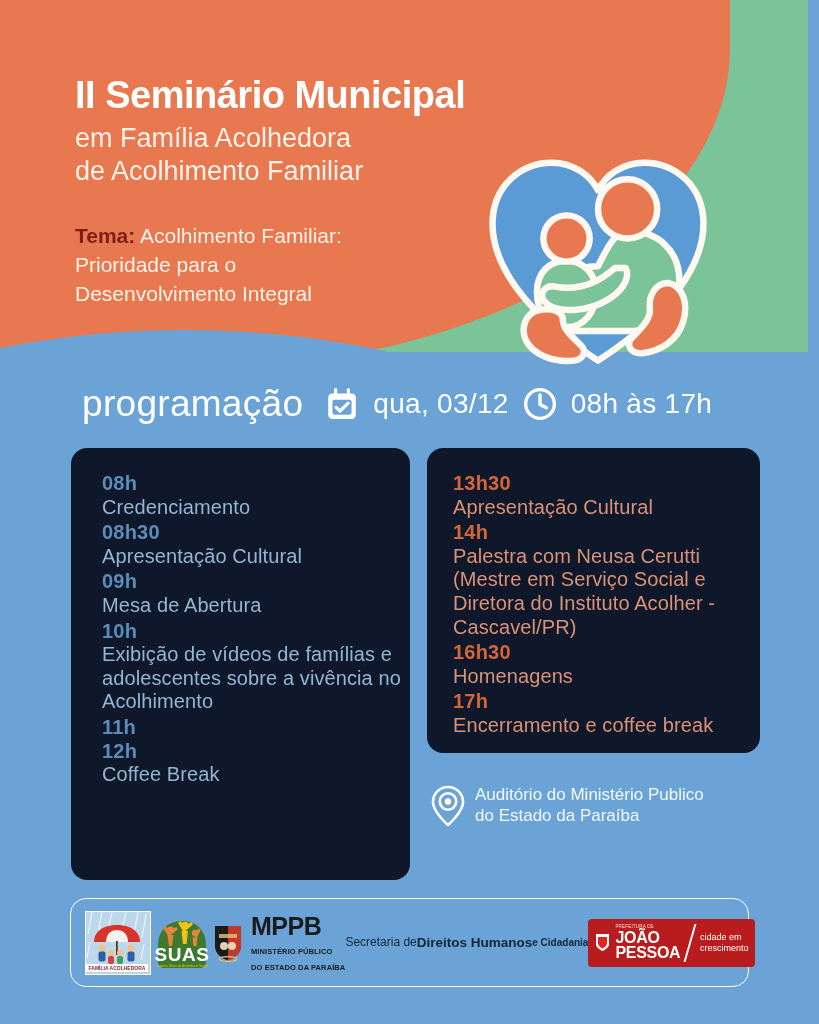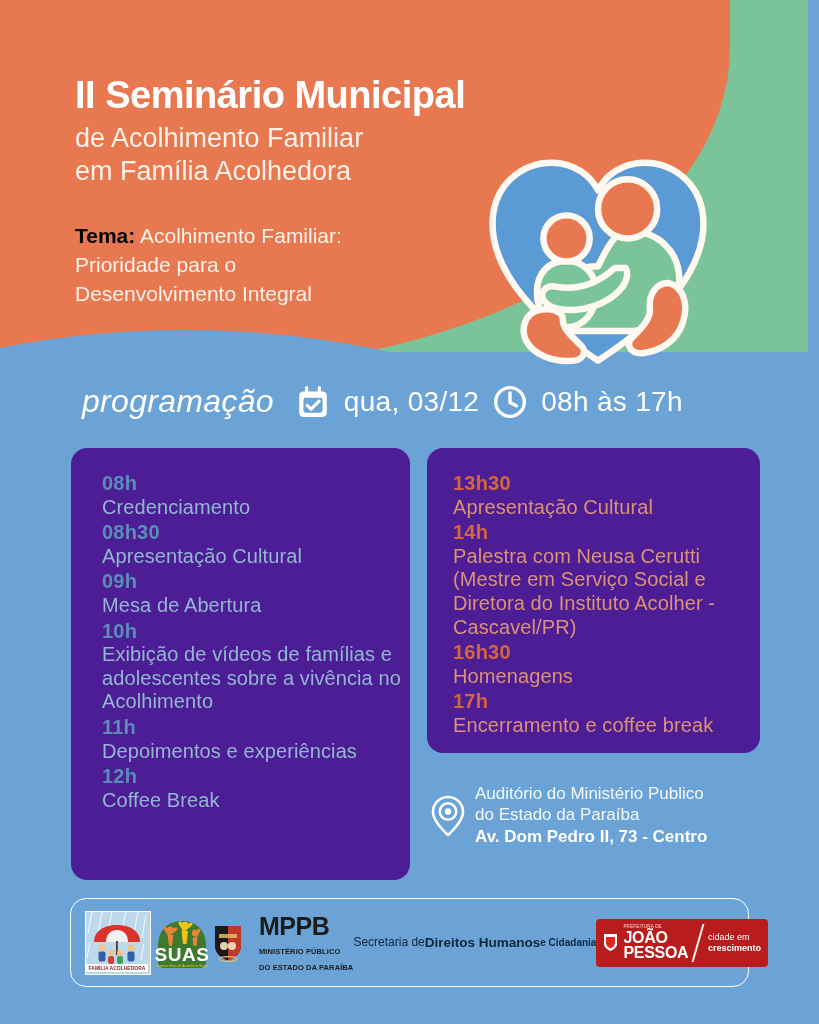--- a/index.html
+++ b/index.html
@@ -74,50 +74,49 @@
     line-height:1.22;
     color:#FDF2EA;
     margin:0;
   }
   .tema{
     margin-top:34px;
     font-size:21px;
     line-height:1.38;
     color:#FDF2EA;
   }
-  .tema b{color:#000000;font-weight:bold;}
+  .tema b{color:#7f1d1d;font-weight:bold;}
 
   
   .prog-row{
     position:absolute;
     left:82px;top:383px;
     display:flex;
     align-items:center;
     gap:14px;
     color:#FFFFFF;
   }
   .prog-label{
-    font-size:32px;
+    font-size:37px;
     letter-spacing:0.3px;
     color:#FFFFFF;
     margin-right:8px;
-    font-style:italic;
   }
   .prog-text{
     font-size:28px;
     color:#FFFFFF;
     letter-spacing:0.3px;
   }
   .icon-sq{width:34px;height:34px;flex:0 0 auto;display:block;}
   .gap-r{}
 
   
   .card{
     position:absolute;
-    background:#4c1d95;
+    background:#0f172a;
     border-radius:16px;
     box-sizing:border-box;
   }
   .card-left{
     left:71px;top:448px;
     width:339px;height:432px;
     padding:24px 0 0 31px;
   }
   .card-right{
     left:427px;top:448px;
@@ -179,21 +178,21 @@
     border:1px solid #ffffff;
     position:relative;
     overflow:hidden;
   }
   .logo-fa svg{display:block;}
 
   
   .logo-suas svg{display:block;}
 
   
-  .logo-mppb{display:flex;gap:16px;}
+  .logo-mppb{display:flex;gap:8px;}
   .mppb-shield{width:30px;height:38px;}
   .mppb-txt{line-height:1;}
   .mppb-big{
     font-size:25px;font-weight:bold;color:#1B1B1B;
     letter-spacing:-0.5px;display:block;
   }
   .mppb-sm{
     font-size:7.5px;font-weight:bold;color:#1B1B1B;
     letter-spacing:0.1px;display:block;margin-top:9px;
   }
@@ -223,21 +222,21 @@
     color:#FFD9D8;margin-bottom:1px;
   }
   .jp-slash{
     width:1.6px;height:38px;background:#FFFFFF;
     transform:skewX(-16deg);
     margin:0 4px;
   }
   .jp-tag{
     color:#FFFFFF;font-size:9px;line-height:1.18;
   }
-  .jp-tag .b{font-weight:bold;display:block;text-align:right;}
+  .jp-tag .b{font-weight:normal;display:block;text-align:right;}
 </style>
 </head>
 <body>
 
 <div id="poster">
 
   <div class="bg-green"></div>
   <div class="bg-orange"></div>
   <div class="bg-blue"></div>
   <div class="bg-blue-curve" style="top:330px"></div>
@@ -258,22 +257,22 @@
       <path d="M138 132 C 118 150 96 156 74 152 C 62 150 56 160 62 168 C 74 182 110 180 134 164 C 150 153 154 140 150 132 Z" fill="#7BC49A" stroke="#FFF9F2" stroke-width="7" stroke-linejoin="round"></path>
 
       <path d="M196 148 C 212 152 218 170 212 190 C 206 210 188 222 168 224 C 156 225 150 216 156 208 C 168 196 178 186 176 174 C 175 162 182 148 196 148 Z" fill="#E8784F" stroke="#FFF9F2" stroke-width="7" stroke-linejoin="round"></path>
 
       <path d="M54 178 C 42 182 36 196 42 210 C 50 226 72 234 94 232 C 104 231 108 222 102 216 C 92 206 82 198 82 188 C 82 178 68 174 54 178 Z" fill="#E8784F" stroke="#FFF9F2" stroke-width="7" stroke-linejoin="round"></path>
     </svg>
   </div>
 
   <div class="header">
     <h1 class="title-main">II Seminário Municipal</h1>
+    <p class="title-sub">em Família Acolhedora</p>
     <p class="title-sub">de Acolhimento Familiar</p>
-    <p class="title-sub">em Família Acolhedora</p>
     <div class="tema">
       <div>
         <b>Tema:</b><span> Acolhimento Familiar:</span>
       </div>
       <div>Prioridade para o</div>
       <div>Desenvolvimento Integral</div>
     </div>
   </div>
 
   <div class="prog-row">
@@ -310,21 +309,20 @@
           <div class="t-desc">Mesa de Abertura</div>
         </li>
         <li>
           <div class="t-time">10h</div>
           <div class="t-desc">Exibição de vídeos de famílias e adolescentes sobre a vivência no Acolhimento</div>
         </li>
         <li>
         </li>
         <li>
           <div class="t-time">11h</div>
-          <div class="t-desc">Depoimentos e experiências</div>
         </li>
         <li>
           <div class="t-time">12h</div>
           <div class="t-desc">Coffee Break</div>
         </li>
       </ul>
   </div>
 
   <div class="card card-right">
     <ul class="sched" id="sched-afternoon">
@@ -349,21 +347,20 @@
 
   <div class="location">
     <svg class="pin-icon" viewBox="0 0 36 44">
       <path d="M18 3 C 9.5 3 3 9.6 3 18 C 3 28 18 41 18 41 C 18 41 33 28 33 18 C 33 9.6 26.5 3 18 3 Z" fill="none" stroke="#FFFFFF" stroke-width="2.6" stroke-linejoin="round"></path>
       <circle cx="18" cy="17.5" r="8.2" fill="none" stroke="#FFFFFF" stroke-width="2.6"></circle>
       <circle cx="18" cy="17.5" r="3.2" fill="#FFFFFF"></circle>
     </svg>
     <div class="loc-text">
       <div class="loc-venue">Auditório do Ministério Publico</div>
       <div class="loc-venue">do Estado da Paraíba</div>
-      <div class="loc-addr">Av. Dom Pedro II, 73 - Centro</div>
     </div>
   </div>
 
   <div class="footer">
 
     <div class="logo">
       <div class="logo-fa">
         <svg width="62" height="60" viewBox="0 0 62 60">
           <rect width="62" height="60" fill="#BDD8EA"></rect>
           <g stroke="#FFFFFF" stroke-width="1" opacity="0.85">

